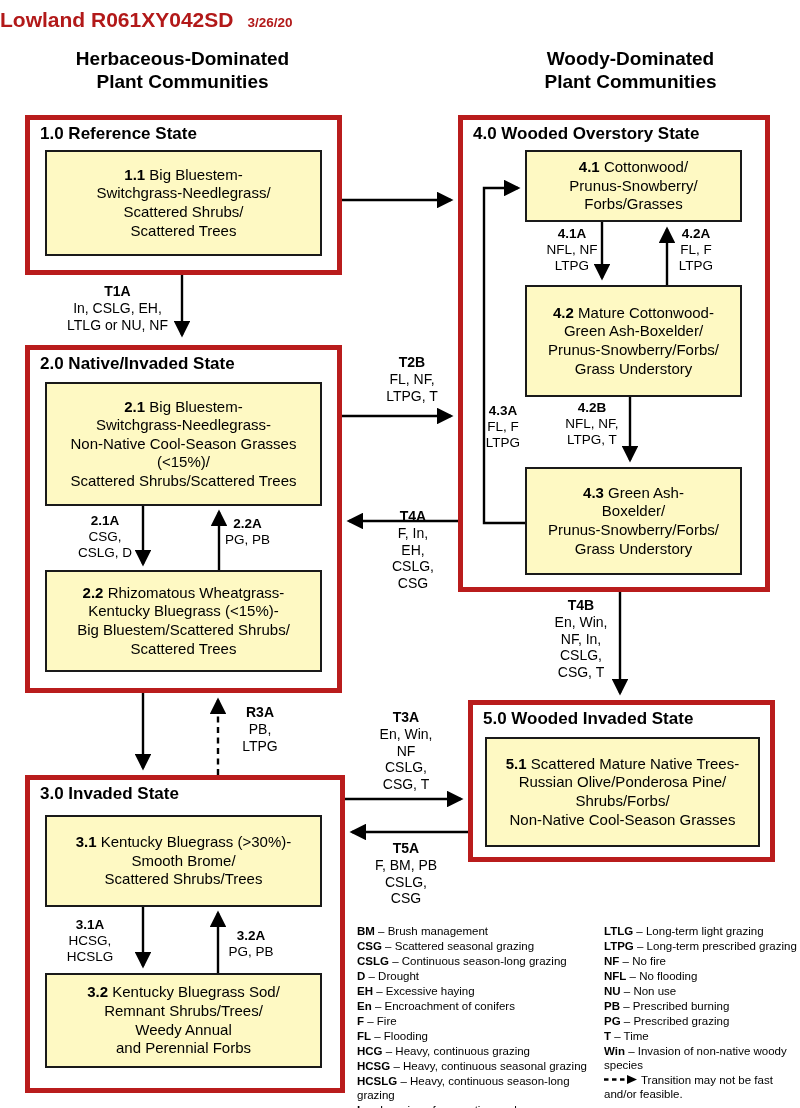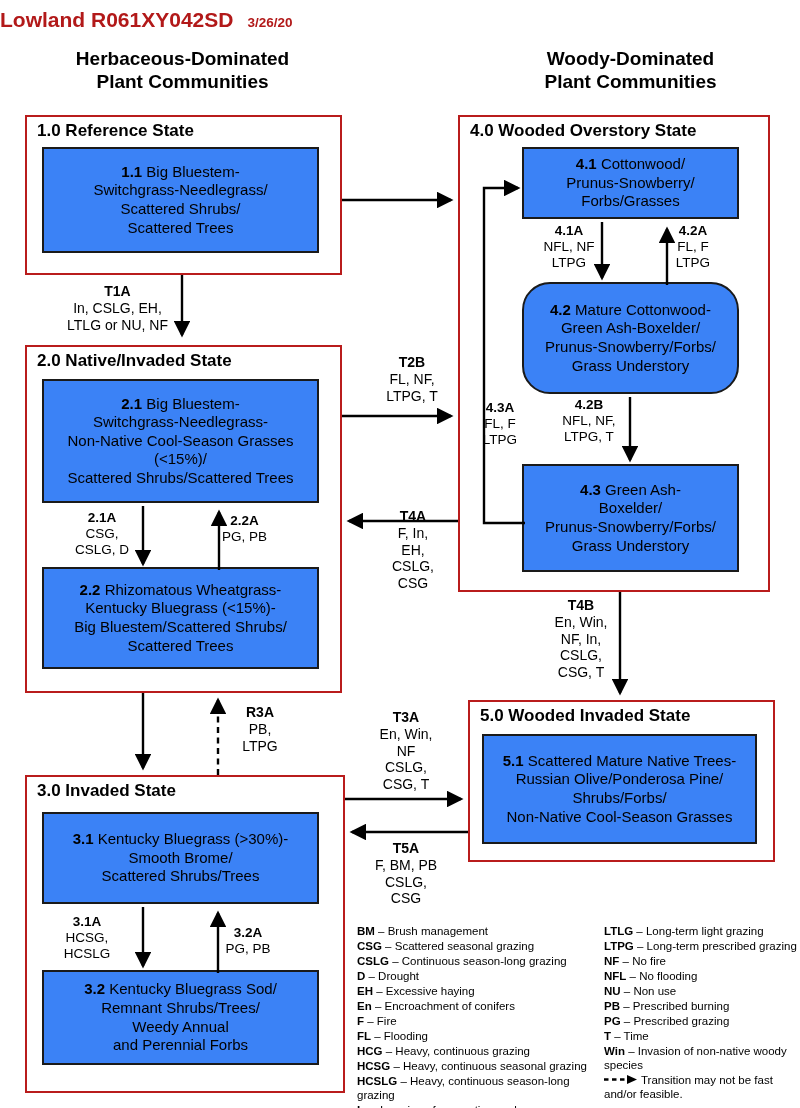--- a/index.html
+++ b/index.html
@@ -7,24 +7,24 @@
           font-family:"Liberation Sans","DejaVu Sans",sans-serif;color:#000;overflow:hidden;}
 
   .title-row{position:absolute;left:0;top:8px;width:800px;display:flex;
              align-items:baseline;gap:14px;}
   .title-main{font-size:21px;font-weight:bold;color:#b21919;}
   .title-date{font-size:13.5px;font-weight:bold;color:#b21919;}
 
   .col-header{position:absolute;font-size:19px;font-weight:bold;text-align:center;
               white-space:pre-line;line-height:1.2;}
 
-  .state{position:absolute;border:2px solid #b91c1c;background:#fff;box-sizing:border-box;}
+  .state{position:absolute;border:5px solid #b91c1c;background:#fff;box-sizing:border-box;}
   .state-title{position:absolute;left:10px;top:4px;font-size:17px;font-weight:bold;white-space:nowrap;}
 
-  .community{position:absolute;background:#3b82f6;border:2px solid #1a1a1a;box-sizing:border-box;
+  .community{position:absolute;background:#fef9c3;border:2px solid #1a1a1a;box-sizing:border-box;
              display:flex;align-items:center;justify-content:center;text-align:center;padding:20px 4px;}
   .ctext{white-space:pre-line;font-size:15px;line-height:1.24;}
 
   .tlabel{position:absolute;text-align:center;white-space:pre-line;
           font-size:14px;line-height:1.2;}
   .tlabel b{font-size:14px;}
   .plabel{position:absolute;text-align:center;white-space:pre-line;
           font-size:13.5px;line-height:1.2;}
 
   .legend-col{position:absolute;font-size:11.5px;line-height:1.22;}
@@ -65,21 +65,21 @@
         <div class="ctext"><b>4.1</b><span> Cottonwood/
 Prunus-Snowberry/
 Forbs/Grasses</span></div>
       </div>
     <div class="plabel" style="left:73px;top:106px;width:72px;"><b>4.1A</b><span>
 NFL, NF
 LTPG</span></div>
     <div class="plabel" style="left:201px;top:106px;width:64px;"><b>4.2A</b><span>
 FL, F
 LTPG</span></div>
-    <div class="community" style="left:62px;top:165px;width:217px;height:112px;border-radius:28px;">
+    <div class="community" style="left:62px;top:165px;width:217px;height:112px;">
         <div class="ctext"><b>4.2</b><span> Mature Cottonwood-
 Green Ash-Boxelder/
 Prunus-Snowberry/Forbs/
 Grass Understory</span></div>
       </div>
     <div class="plabel" style="left:14px;top:283px;width:52px;"><b>4.3A</b><span>
 FL, F
 LTPG</span></div>
     <div class="plabel" style="left:87px;top:280px;width:84px;"><b>4.2B</b><span>
 NFL, NF,

